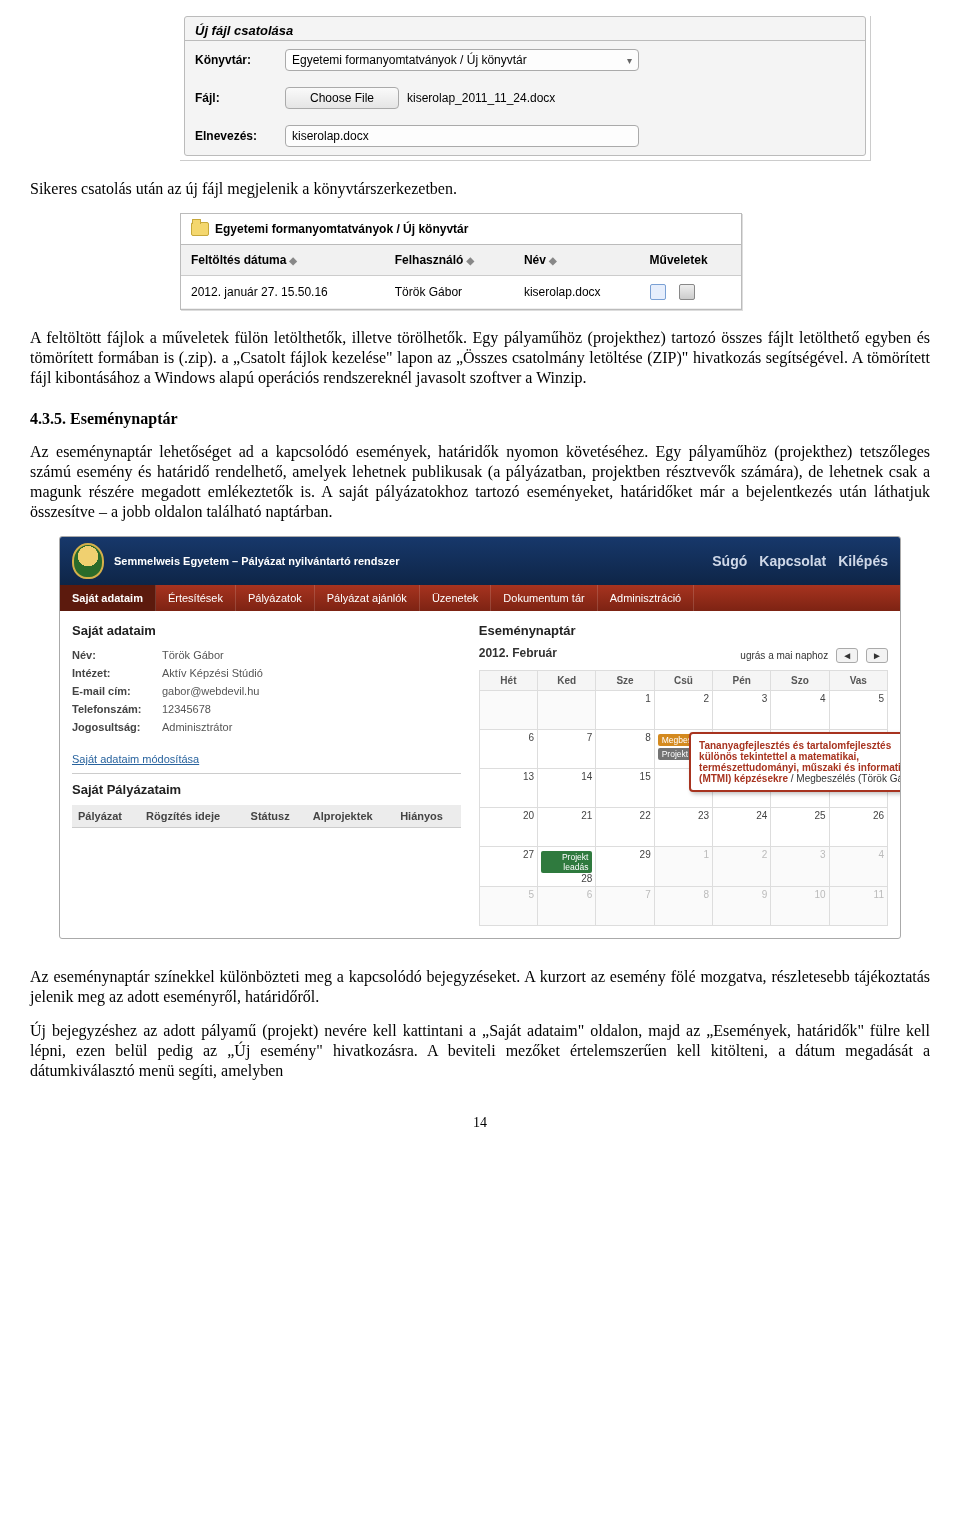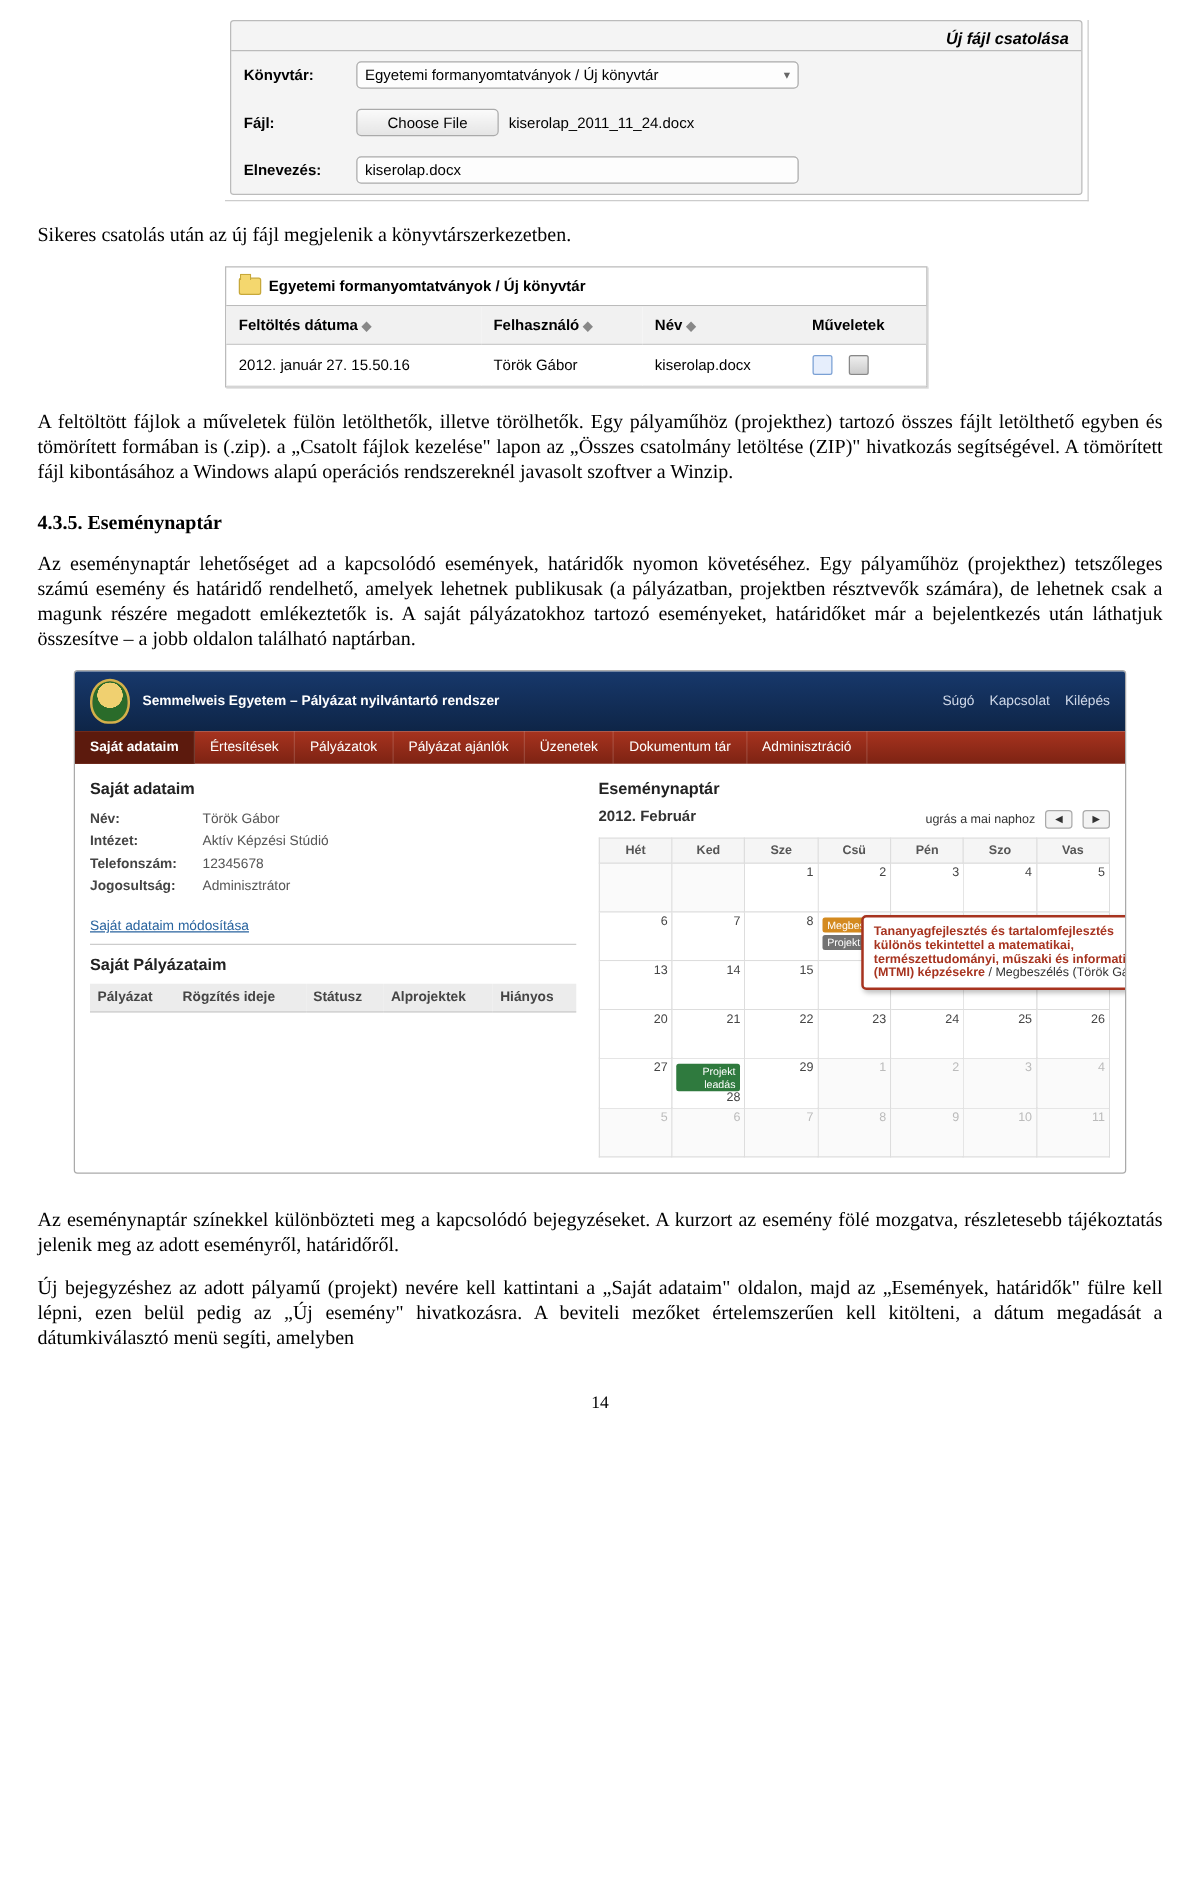--- a/index.html
+++ b/index.html
@@ -33,21 +33,20 @@
     border-radius: 3px;
     background: #f4f4f4;
     margin: 4px;
   }
   .panel-title {
     font-weight: bold;
     font-style: italic;
     padding: 6px 10px 2px 10px;
     border-bottom: 1px solid #bbb;
     font-size: 13px;
-    text-align: right;
   }
   .form-row { display: flex; padding: 8px 10px; align-items: center; }
   .form-row label { width: 90px; font-weight: bold; }
   .sel, .tin, .fbtn, .abtn {
     border: 1px solid #aaa;
     border-radius: 4px;
     background: #fdfdfd;
     padding: 3px 6px;
     font-family: Arial, sans-serif;
     font-size: 12px;
@@ -96,21 +95,21 @@
   .topbar {
     background: linear-gradient(#17386b,#0e2547);
     color:#fff;
     padding: 6px 12px;
     display:flex;
     align-items:center;
     gap:10px;
     font-weight:bold;
   }
   .crest { width:28px; height:32px; background:radial-gradient(circle at 50% 35%, #f0d070 0 40%, #2a6b2a 41% 100%); border-radius:50% 50% 45% 45%; border:2px solid #d4b04a;}
-  .toplinks { margin-left:auto; display:flex; gap:12px; font-weight:normal; font-size:11px; color:#cfd8e8;}
+  .toplinks { margin-left:auto; display:flex; gap:12px; font-weight:bold; font-size:14px; color:#cfd8e8;}
   .mainnav {
     background: linear-gradient(#a7331f,#7d2313);
     color:#fff;
     display:flex;
     font-size:11px;
   }
   .mainnav .nav-item { padding:7px 12px; border-right:1px solid rgba(255,255,255,0.15); }
   .mainnav .nav-item.active { background:#5c1a0d; font-weight:bold;}
   .dash { display:flex; padding:8px 12px 12px 12px; gap:18px; }
   .dcol { flex:1; }
@@ -232,20 +231,24 @@
 
     <div class="dcol" style="flex:0.95;">
       <h4>Saját adataim</h4>
       <div class="kv">
           <span class="k">Név:</span>
           <span class="v">Török Gábor</span>
         </div>
       <div class="kv">
           <span class="k">Intézet:</span>
           <span class="v">Aktív Képzési Stúdió</span>
+        </div>
+      <div class="kv">
+          <span class="k">E-mail cím:</span>
+          <span class="v">gabor@webdevil.hu</span>
         </div>
       <div class="kv">
           <span class="k">Telefonszám:</span>
           <span class="v">12345678</span>
         </div>
       <div class="kv">
           <span class="k">Jogosultság:</span>
           <span class="v">Adminisztrátor</span>
         </div>
       <span class="linkish">Saját adataim módosítása</span>

